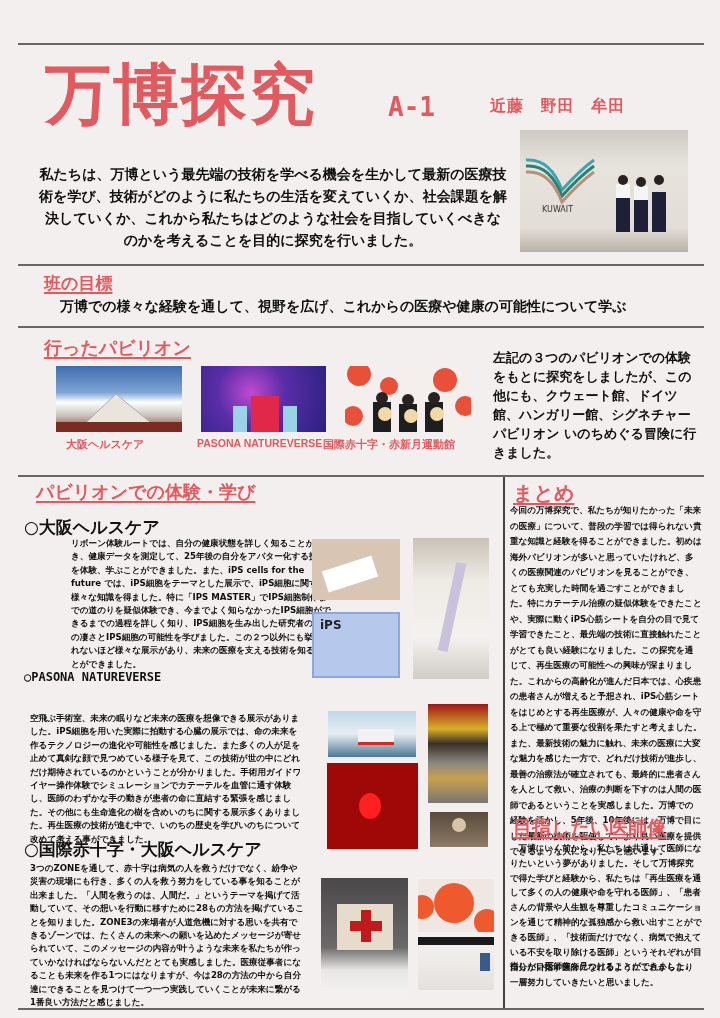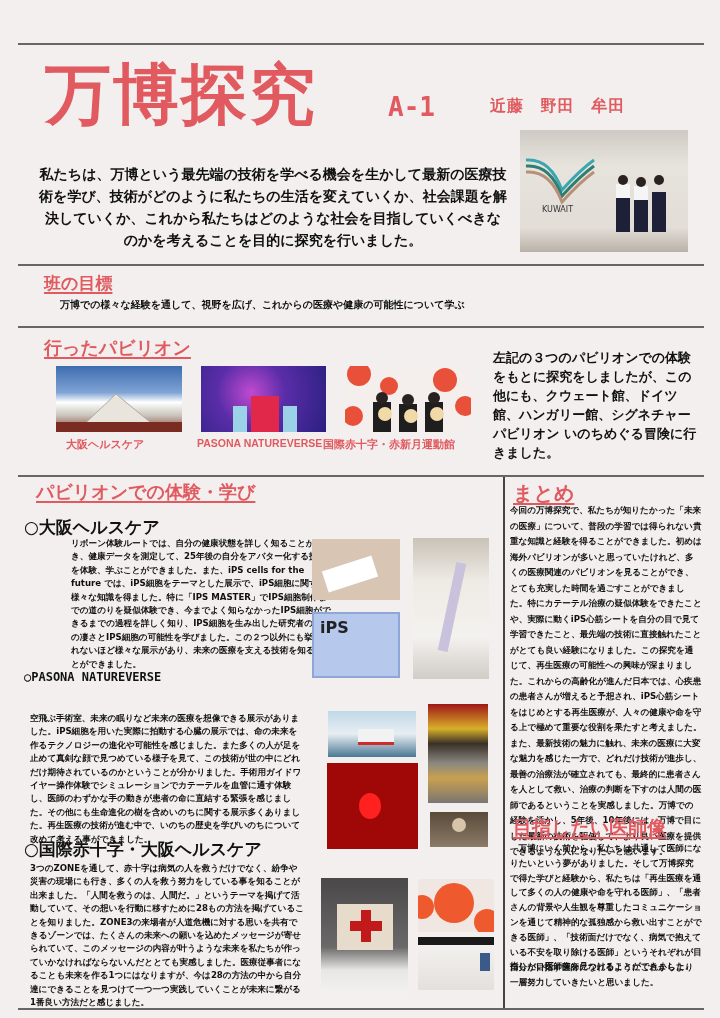--- a/index.html
+++ b/index.html
@@ -6,21 +6,21 @@
   html, body { width: 720px; height: 1018px; background: #f3efef; overflow: hidden; }
   body { position: relative; font-family: "DejaVu Sans", sans-serif; color: #111; }
   .hr { position: absolute; height: 2px; background: #666; }
   .vr { position: absolute; width: 2px; background: #444; }
   .title { position: absolute; left: 45px; top: 62px; font-size: 66px; font-weight: 900; color: #e05a5f; letter-spacing: 2px; line-height: 1; }
   .code { position: absolute; left: 388px; top: 92px; font-size: 26px; font-weight: 700; color: #e05a5f; font-family: "DejaVu Sans Mono", monospace; }
   .members { position: absolute; left: 490px; top: 96px; font-size: 16px; font-weight: 700; color: #e05a5f; letter-spacing: 1px; word-spacing: 10px; }
   .intro { position: absolute; left: 38px; top: 163px; width: 470px; font-size: 14px; font-weight: 700; line-height: 22px; text-align: center; }
   .photo { position: absolute; overflow: hidden; }
   .h2 { position: absolute; font-weight: 900; color: #e05a5f; text-decoration: underline; text-decoration-thickness: 2px; text-underline-offset: 3px; }
-  .goal { position: absolute; left: 60px; top: 298px; font-size: 10px; font-weight: 700; }
+  .goal { position: absolute; left: 60px; top: 298px; font-size: 14px; font-weight: 700; }
   .caption { position: absolute; font-size: 11px; font-weight: 700; color: #e05a5f; white-space: nowrap; }
   .side-note { position: absolute; left: 493px; top: 348px; width: 210px; font-size: 13px; font-weight: 700; line-height: 19px; }
   .h3 { position: absolute; left: 24px; font-size: 17px; font-weight: 900; }
   .para { position: absolute; font-size: 8.6px; font-weight: 700; line-height: 13.4px; }
   .right-para { position: absolute; left: 510px; width: 192px; font-size: 8.6px; font-weight: 700; line-height: 15.5px; }
 </style>
 </head>
 <body>
 
 <div class="hr" style="left:18px; top:43px; width:686px;"></div>
@@ -107,21 +107,21 @@
 <div class="h3" style="top:838px;">○国際赤十字・大阪ヘルスケア</div>
 <div class="para" style="left:30px; top:862px; width:274px;">3つのZONEを通して、赤十字は病気の人を救うだけでなく、紛争や災害の現場にも行き、多くの人を救う努力をしている事を知ることが出来ました。「人間を救うのは、人間だ。」というテーマを掲げて活動していて、その想いを行動に移すために28もの方法を掲げていることを知りました。ZONE3の来場者が人道危機に対する思いを共有できるゾーンでは、たくさんの未来への願いを込めたメッセージが寄せられていて、このメッセージの内容が叶うような未来を私たちが作っていかなければならないんだととても実感しました。医療従事者になることも未来を作る1つにはなりますが、今は28の方法の中から自分達にできることを見つけて一つ一つ実践していくことが未来に繋がる1番良い方法だと感じました。</div>
 
 <div class="photo" style="left:312px; top:539px; width:88px; height:61px; background:#d9c5b4;">
   <div style="position:absolute; left:12px; top:24px; width:52px; height:22px; background:#fff; transform:rotate(-18deg);"></div>
 </div>
 <div class="photo" style="left:413px; top:538px; width:76px; height:141px; background:linear-gradient(180deg,#c9c2b7 0%,#eeeae4 30%,#f4f2ef 70%,#d0ccc6 100%);">
   <div style="position:absolute; left:34px; top:24px; width:10px; height:90px; background:#c8c2dc; transform:rotate(12deg);"></div>
 </div>
 <div class="photo" style="left:312px; top:612px; width:88px; height:66px; background:#b6c8ec; border:2px solid #8fa6d8;">
-  <div style="position:absolute; left:6px; top:4px; font-size:16px; font-weight:700; color:#222;">iPS</div>
+  <div style="position:absolute; left:6px; top:4px; font-size:12px; font-weight:700; color:#222;">iPS</div>
 </div>
 
 <div class="photo" style="left:328px; top:711px; width:88px; height:46px; background:linear-gradient(180deg,#bfd8e8 0%,#e8eef2 50%,#4a7894 100%);">
   <div style="position:absolute; left:30px; top:18px; width:36px; height:16px; background:#f2f2f2; border-bottom:3px solid #d02a2a;"></div>
 </div>
 <div class="photo" style="left:428px; top:704px; width:60px; height:99px; background:linear-gradient(180deg,#a01616 0%,#d8b02a 25%,#3a3028 40%,#8b8880 60%,#c9a050 75%,#7a7672 100%);"></div>
 <div class="photo" style="left:327px; top:763px; width:91px; height:86px; background:#a00808;">
   <div style="position:absolute; left:32px; top:30px; width:22px; height:26px; background:#ff2020; border-radius:50%;"></div>
 </div>
 <div class="photo" style="left:430px; top:812px; width:58px; height:35px; background:linear-gradient(180deg,#5a4a3a 0%,#8a7a66 100%);">

